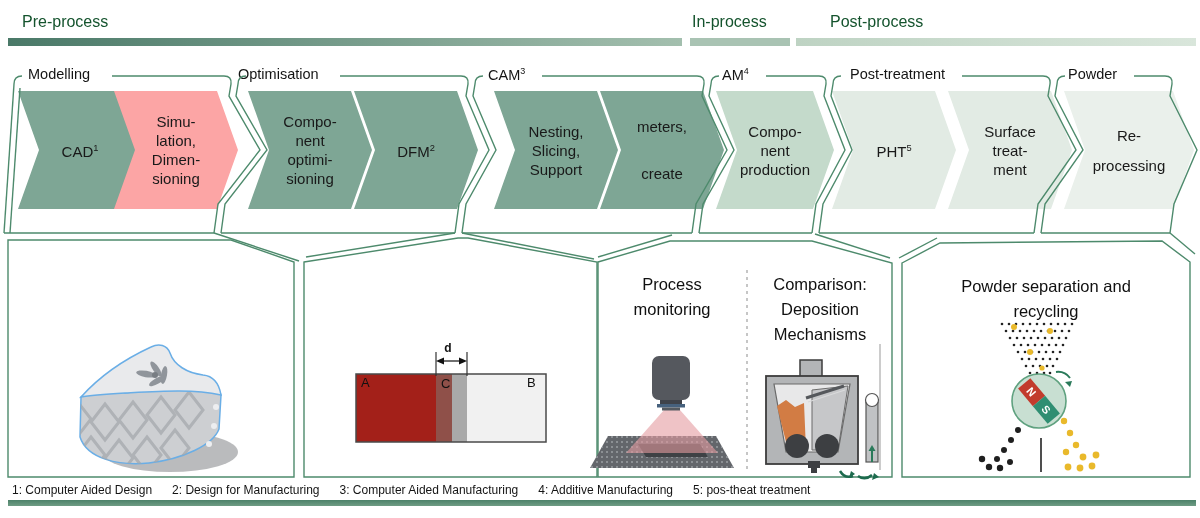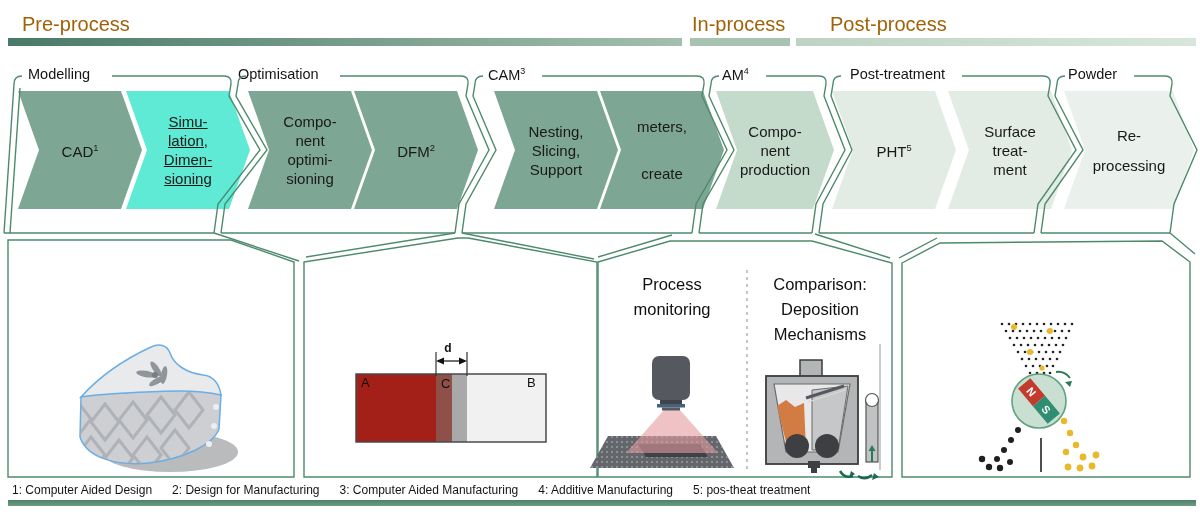--- a/index.html
+++ b/index.html
@@ -1,21 +1,21 @@
 <!DOCTYPE html>
 <html><head>
 <meta charset="utf-8">
 <style>
   html,body{margin:0;padding:0;background:#fff;}
   #stage{
     position:relative;width:1200px;height:518px;overflow:hidden;
     font-family:"Liberation Sans", sans-serif;color:#141414;background:#fff;
   }
   .abs{position:absolute;}
-  .phase-label{font-size:20px;color:#a16207;white-space:nowrap;}
+  .phase-label{font-size:16px;color:#14532d;white-space:nowrap;}
   .phase-bar{position:absolute;top:38px;height:8px;}
   .group-label{position:absolute;top:66px;font-size:14.5px;color:#141414;white-space:nowrap;}
   .group-label sup, .chev sup{font-size:62%;}
   .chev{
     position:absolute;top:91px;height:118px;
     display:flex;flex-direction:column;align-items:center;justify-content:center;
     text-align:center;font-size:15px;line-height:19px;color:#191919;
     clip-path:polygon(0 0, calc(100% - 21px) 0, 100% 50%, calc(100% - 21px) 100%, 0 100%, 21px 50%);
   }
   .chev .ln{white-space:nowrap;}
@@ -48,21 +48,21 @@
       <div class="group-label" style="left: 238px;">Optimisation</div>
       <div class="group-label" style="left: 488px;">CAM<sup>3</sup></div>
       <div class="group-label" style="left: 722px;">AM<sup>4</sup></div>
       <div class="group-label" style="left: 850px;">Post-treatment</div>
       <div class="group-label" style="left: 1068px;">Powder</div>
     </div>
   <div id="chevrons-host">
       <div class="chev" style="left: 18px; width: 124px; background: rgb(126, 166, 149);">
         <div class="ln">CAD<sup>1</sup></div>
       </div>
-      <div class="chev" style="left: 126px; width: 124px; background: #5eead4; text-decoration: underline;">
+      <div class="chev" style="left: 114px; width: 124px; background: #fca5a5;">
         <div class="ln">Simu-</div>
         <div class="ln">lation,</div>
         <div class="ln">Dimen-</div>
         <div class="ln">sioning</div>
       </div>
       <div class="chev" style="left: 248px; width: 124px; background: rgb(126, 166, 149);">
         <div class="ln">Compo-</div>
         <div class="ln">nent</div>
         <div class="ln">optimi-</div>
         <div class="ln">sioning</div>
@@ -346,16 +346,17 @@
           <circle cx="982" cy="459" r="3.2"></circle>
       </g>
       <line x1="1041" y1="438" x2="1041" y2="472" stroke="#222" stroke-width="1.6"></line>
     </g>
   </svg>
 
   <div class="cad-bg" style="z-index:-1"></div>
 
   <div class="panel-title" style="left:617px;top:272px;width:110px">Process monitoring</div>
   <div class="panel-title" style="left:755px;top:272px;width:130px">Comparison: Deposition Mechanisms</div>
+  <div class="panel-title" style="left:946px;top:274px;width:200px">Powder separation and recycling</div>
 
   <div class="footnotes" id="footnotes-host"><span>1: Computer Aided Design</span><span>2: Design for Manufacturing</span><span>3: Computer Aided Manufacturing</span><span>4: Additive Manufacturing</span><span>5: pos-theat treatment</span></div>
   <div class="footer-bar" id="footer-bar" style="background: linear-gradient(rgb(76, 129, 105), rgb(111, 156, 132));"></div>
 </div>
 
 </body></html>

